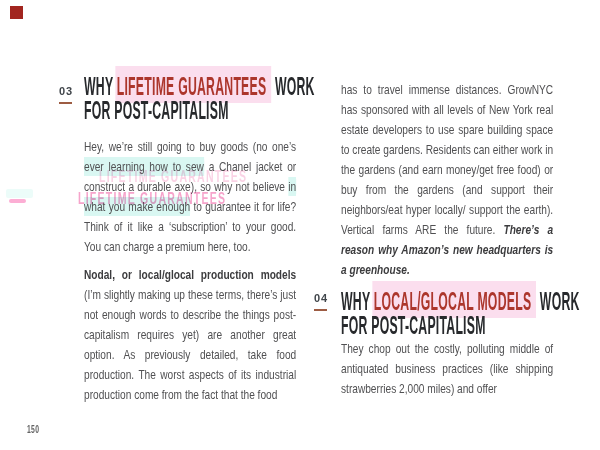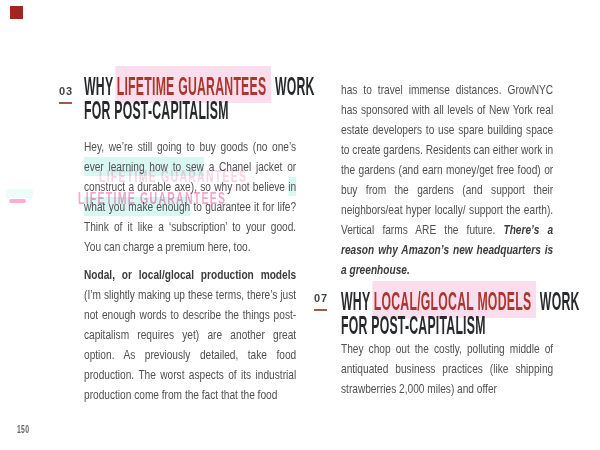--- a/index.html
+++ b/index.html
@@ -53,21 +53,21 @@
   .ghost{
     position:absolute;white-space:nowrap;
     transform:scaleX(0.62);transform-origin:0 0;
     font-size:17px;font-weight:700;letter-spacing:2px;
     color:#f6a7cc;mix-blend-mode:multiply;
   }
   .ghost-1{left:99px;top:167px;opacity:0.5;}
   .ghost-2{left:78px;top:189px;opacity:0.8;color:#f48dbe;}
 
   
-  .page-num{position:absolute;left:17px;top:419px;text-align:right;}
+  .page-num{position:absolute;left:27px;top:419px;text-align:right;}
   .pn-inner{
     display:inline-block;transform:scaleX(0.68);transform-origin:0 0;
     font-size:10px;font-weight:700;color:#636363;letter-spacing:0.5px;
   }
 </style>
 </head>
 <body>
 
 <div class="slide">
 
@@ -82,21 +82,21 @@
     <div class="h-line"><span class="seg-dark">WHY </span><span class="seg-red">LIFETIME GUARANTEES</span><span class="seg-dark"> WORK</span></div>
     <div class="h-line"><span class="seg-dark">FOR POST-CAPITALISM</span></div>
   </div>
 
   <div class="body-block" style="left:84px;top:137px"><span class="seg-n">Hey, we’re still going to buy goods (no one’s </span><span class="seg-m">ever learning how to sew</span><span class="seg-n"> a Chanel jacket or construct a durable axe), so why not believe </span><span class="seg-m">in what you make enough</span><span class="seg-n"> to guarantee it for life? Think of it like a ‘subscription’ to your good. You can charge a premium here, too.</span></div>
 
   <div class="body-block" style="left:84px;top:265px"><span class="seg-b">Nodal, or local/glocal production models</span><span class="seg-n"> (I’m slightly making up these terms, there’s just not enough words to describe the things post-capitalism requires yet) are another great option. As previously detailed, take food production. The worst aspects of its industrial production come from the fact that the food</span></div>
 
   <div class="body-block" style="left:341px;top:80px"><span class="seg-n">has to travel immense distances. GrowNYC has sponsored with all levels of New York real estate developers to use spare building space to create gardens. Residents can either work in the gardens (and earn money/get free food) or buy from the gardens (and support their neighbors/eat hyper locally/ support the earth). Vertical farms ARE the future. </span><span class="seg-bi">There’s a reason why Amazon’s new headquarters is a greenhouse.</span></div>
 
-  <div class="section-num" style="left:314px;top:292px">07</div>
+  <div class="section-num" style="left:314px;top:292px">04</div>
   <div class="num-rule" style="left:314px;top:309px"></div>
 
   <div class="heading" style="left:341px;top:289px">
     <div class="h-line"><span class="seg-dark">WHY </span><span class="seg-red">LOCAL/GLOCAL MODELS</span><span class="seg-dark"> WORK</span></div>
     <div class="h-line"><span class="seg-dark">FOR POST-CAPITALISM</span></div>
   </div>
 
   <div class="body-block" style="left:341px;top:339px"><span class="seg-n">They chop out the costly, polluting middle of antiquated business practices (like shipping strawberries 2,000 miles) and offer</span></div>
 
   <div class="ghost ghost-1">LIFETIME GUARANTEES</div>

